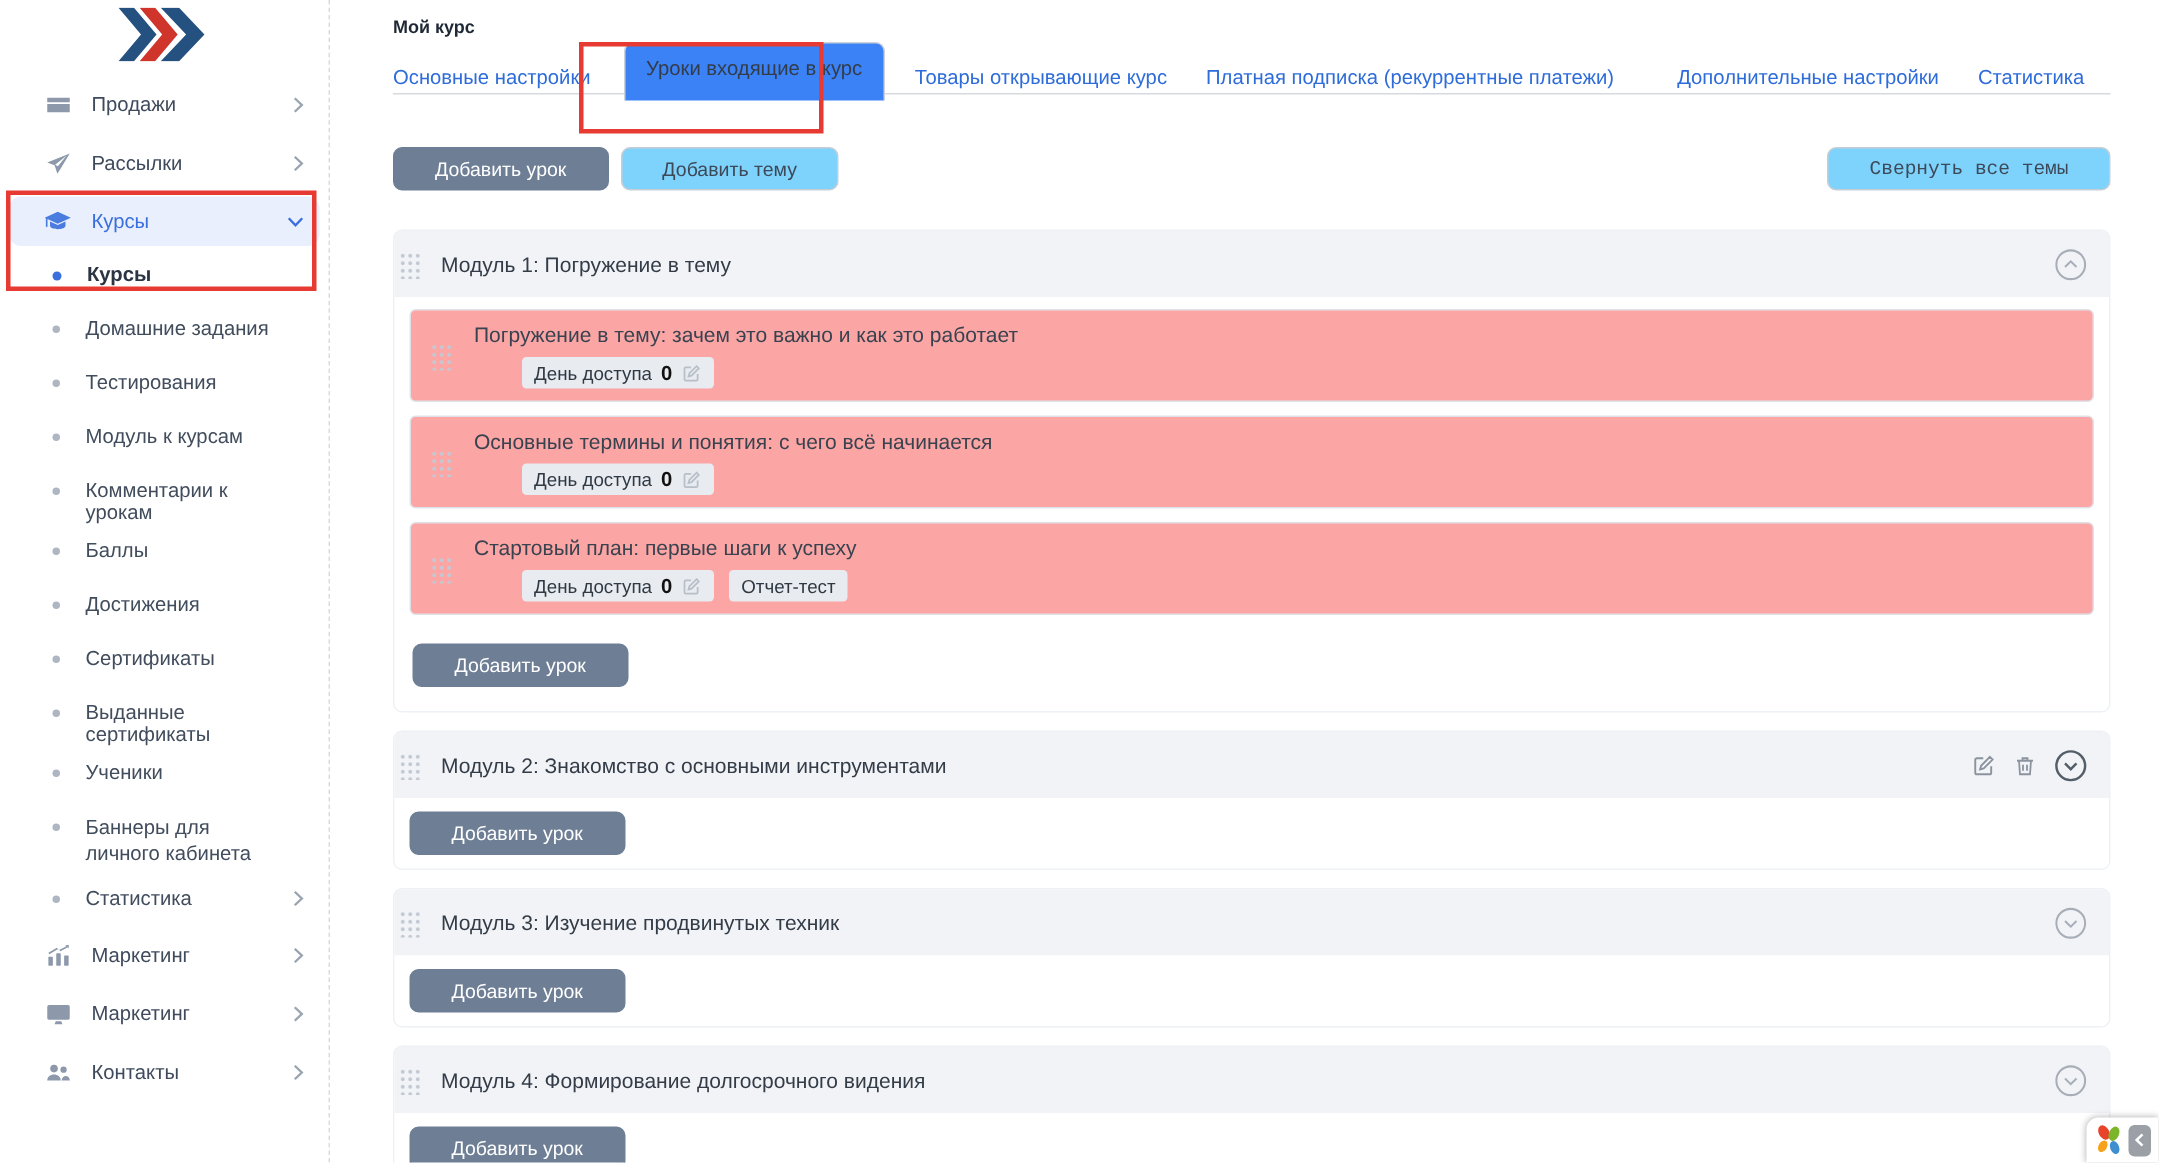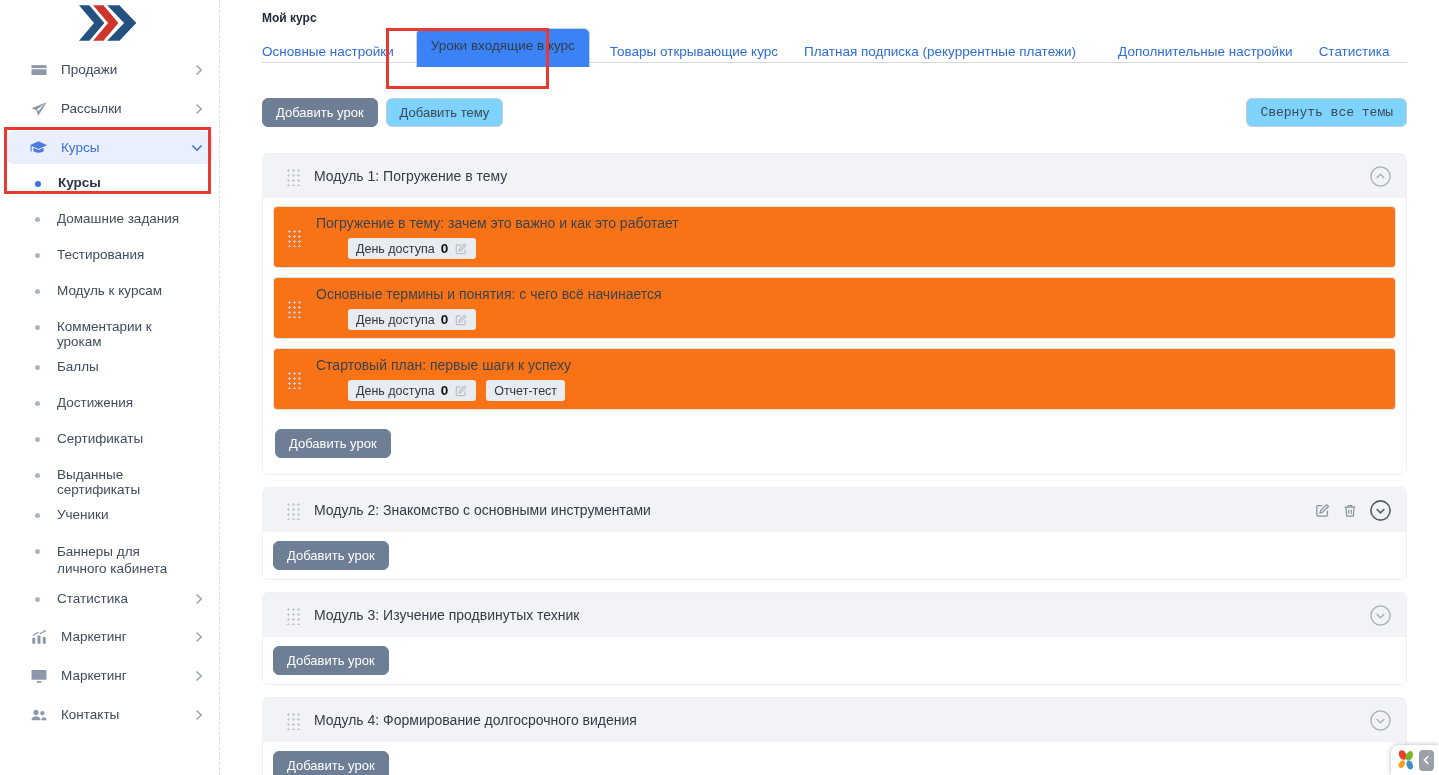--- a/index.html
+++ b/index.html
@@ -40,43 +40,43 @@
           padding:0 32px 0 41px; }
   .page-title { margin-top:11px; font-size:12px; font-weight:bold; color:#1f2835; }
   .tabbar { margin-top:7px; display:flex; align-items:center; gap:26px;
             border-bottom:1px solid #d6dadf; height:31px; position:relative; }
   .tab { font-size:13.5px; color:#2e6cd9; padding-top:9px; white-space:nowrap; cursor:pointer; }
   .tab.active { height:39px; padding:9px 14px 0; border:1px solid #ccd2d9; border-bottom:0;
                 border-radius:6px 6px 0 0; background:#3b82f6; color:#333c49;
                 position:relative; z-index:2; margin-top:0; margin-left:-4px; margin-right:-6px; }
   .gap-lg { margin-left:16px; }
   .toolbar { margin-top:35px; display:flex; gap:8px; align-items:center; }
-  .btn { font-size:13px; border-radius:6px; padding:6px 13px; cursor:pointer; white-space:nowrap;
+  .btn { font-size:13px; border-radius:6px; padding:6px 27px; cursor:pointer; white-space:nowrap;
          font-family:"Liberation Sans", sans-serif; }
   .btn-filled { background:#6d7e95; color:#ffffff; border:1px solid #6d7e95; }
   .btn-outline { background:#7dd3fc; color:#3d4858; border:1px solid #c7cdd5; }
   .btn-right { margin-left:auto;font-family:Liberation Mono, monospace; }
   
   .modules { margin-top:26px; }
   .module { border:1px solid #edf0f4; border-radius:6px; margin-bottom:12px; overflow:hidden;
             background:#fff; }
   .mod-head { display:flex; align-items:center; height:44px; background:#f1f3f7;
-              padding:0 14px 0 22px; cursor:pointer; }
+              padding:0 14px 0 2px; cursor:pointer; }
   .drag { width:17px; height:19px; flex:none;
           background-image:radial-gradient(circle,#c2c9d3 1.15px,transparent 1.4px);
           background-size:5px 5px; background-position:1px 1px; cursor:grab; }
   .mod-title { margin-left:12px; font-size:14px; color:#333c47; }
   .head-icons { margin-left:auto; display:flex; align-items:center; gap:11px; color:#8b949e; }
   .icon-btn { display:flex; cursor:pointer; }
   .circle-chev { color:#a7aeb8; }
   .circle-chev.bold { color:#545e69; }
   .mod-body { background:#fff; padding:8px 10px 0; }
   .mod-body.collapsed { padding:9px 10px; }
   .lesson { display:flex; align-items:center; border:1px solid #dfe3e9; border-radius:4px;
-            min-height:58px; margin-bottom:9px; padding:8px 12px; background:#f97316; cursor:pointer; }
+            min-height:58px; margin-bottom:9px; padding:8px 12px; background:#fca5a5; cursor:pointer; }
   .l-drag { margin-right:13px; }
   .l-title { font-size:14px; color:#39434f; margin-bottom:7px; }
   .badges { display:flex; gap:10px;padding-left:32px; }
   .badge { display:inline-flex; align-items:center; gap:6px; background:#e8ebef;
            border-radius:3px; padding:3px 8px; font-size:12.5px; color:#2f3944; cursor:pointer; }
   .badge b { font-size:13.5px; color:#111; }
   .badge .edit-ic { color:#b7bfc9; display:flex; }
   .mod-add { margin:10px 0 16px 2px; }
   
   .widget { position:absolute; right:0; bottom:0; width:48px; height:30px; background:#fff;

